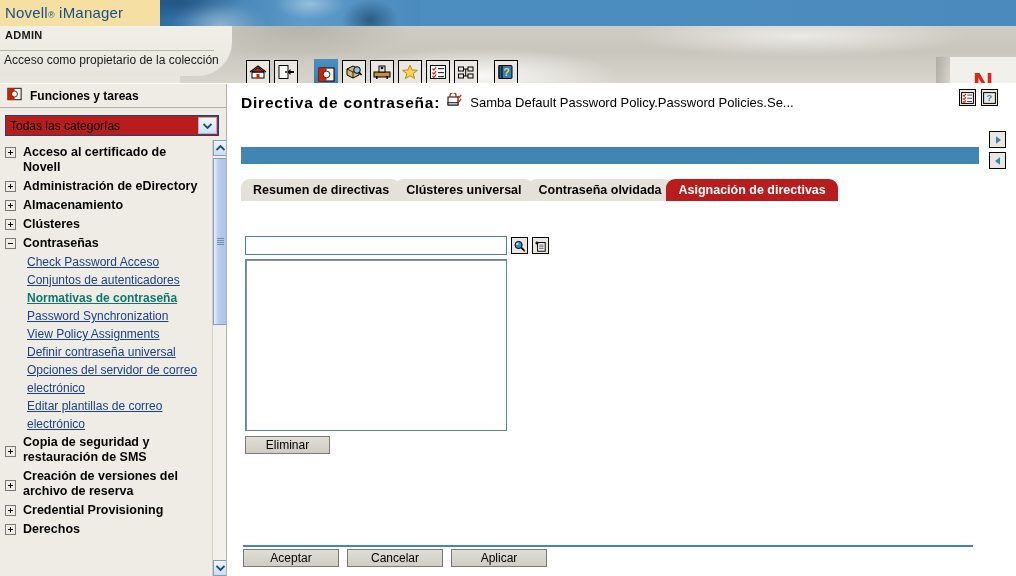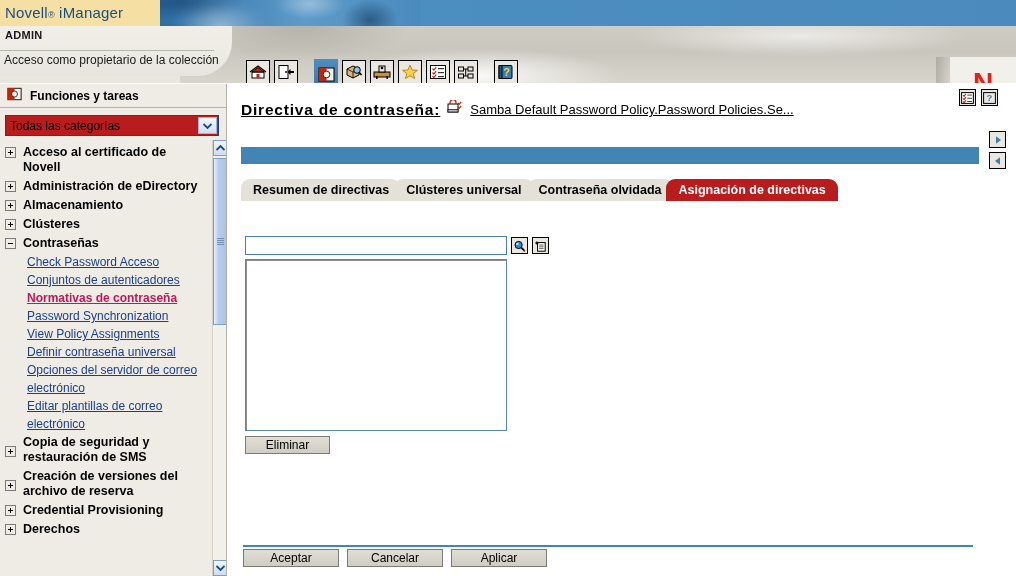--- a/index.html
+++ b/index.html
@@ -172,21 +172,21 @@
   .tree-node .tlabel { max-width: 180px; }
   .tree-links { padding-left: 27px; }
   .tree-link {
     display: block;
     font-size: 12px; color: #1b3f8b;
     text-decoration: underline;
     line-height: 18px;
     cursor: pointer;
     max-width: 184px;
   }
-  .tree-link.current { font-weight: bold; text-decoration: underline; color: #be185d; }
+  .tree-link.current { font-weight: bold; text-decoration: underline; color: #0f766e; }
 
   
   #side-scroll {
     position: absolute; left: 212px; top: 56px; width: 15px; height: 436px;
     background: #f2f0ea;
     border-left: 1px solid #d3d0c8;
   }
   .sb-arrow {
     position: absolute; left: 0; width: 15px; height: 16px;
     background: linear-gradient(to bottom, #f0f4fb, #cdddf0);
@@ -206,24 +206,23 @@
   #sb-thumb .grip { width: 7px; height: 7px;
     background: repeating-linear-gradient(to bottom, #6f8fb8 0 1px, transparent 1px 2px); }
 
   
   #content {
     position: absolute; left: 228px; top: 84px;
     width: 788px; height: 492px;
     background: #ffffff;
   }
   #content-title {
-    position: absolute; left: 13px; top: 16px;
+    position: absolute; left: 13px; top: 9px;
     display: flex; align-items: center; gap: 7px;
     white-space: nowrap;
-    text-decoration: underline;
   }
   #content-title .ct-main {
     font-size: 15.5px; font-weight: bold; color: #000; letter-spacing: .8px;
   }
   #content-title .ct-obj { font-size: 13px; color: #000; }
   #title-icons {
     position: absolute; right: 18px; top: 5px;
     display: flex; gap: 5px;
   }
   .ibtn {

